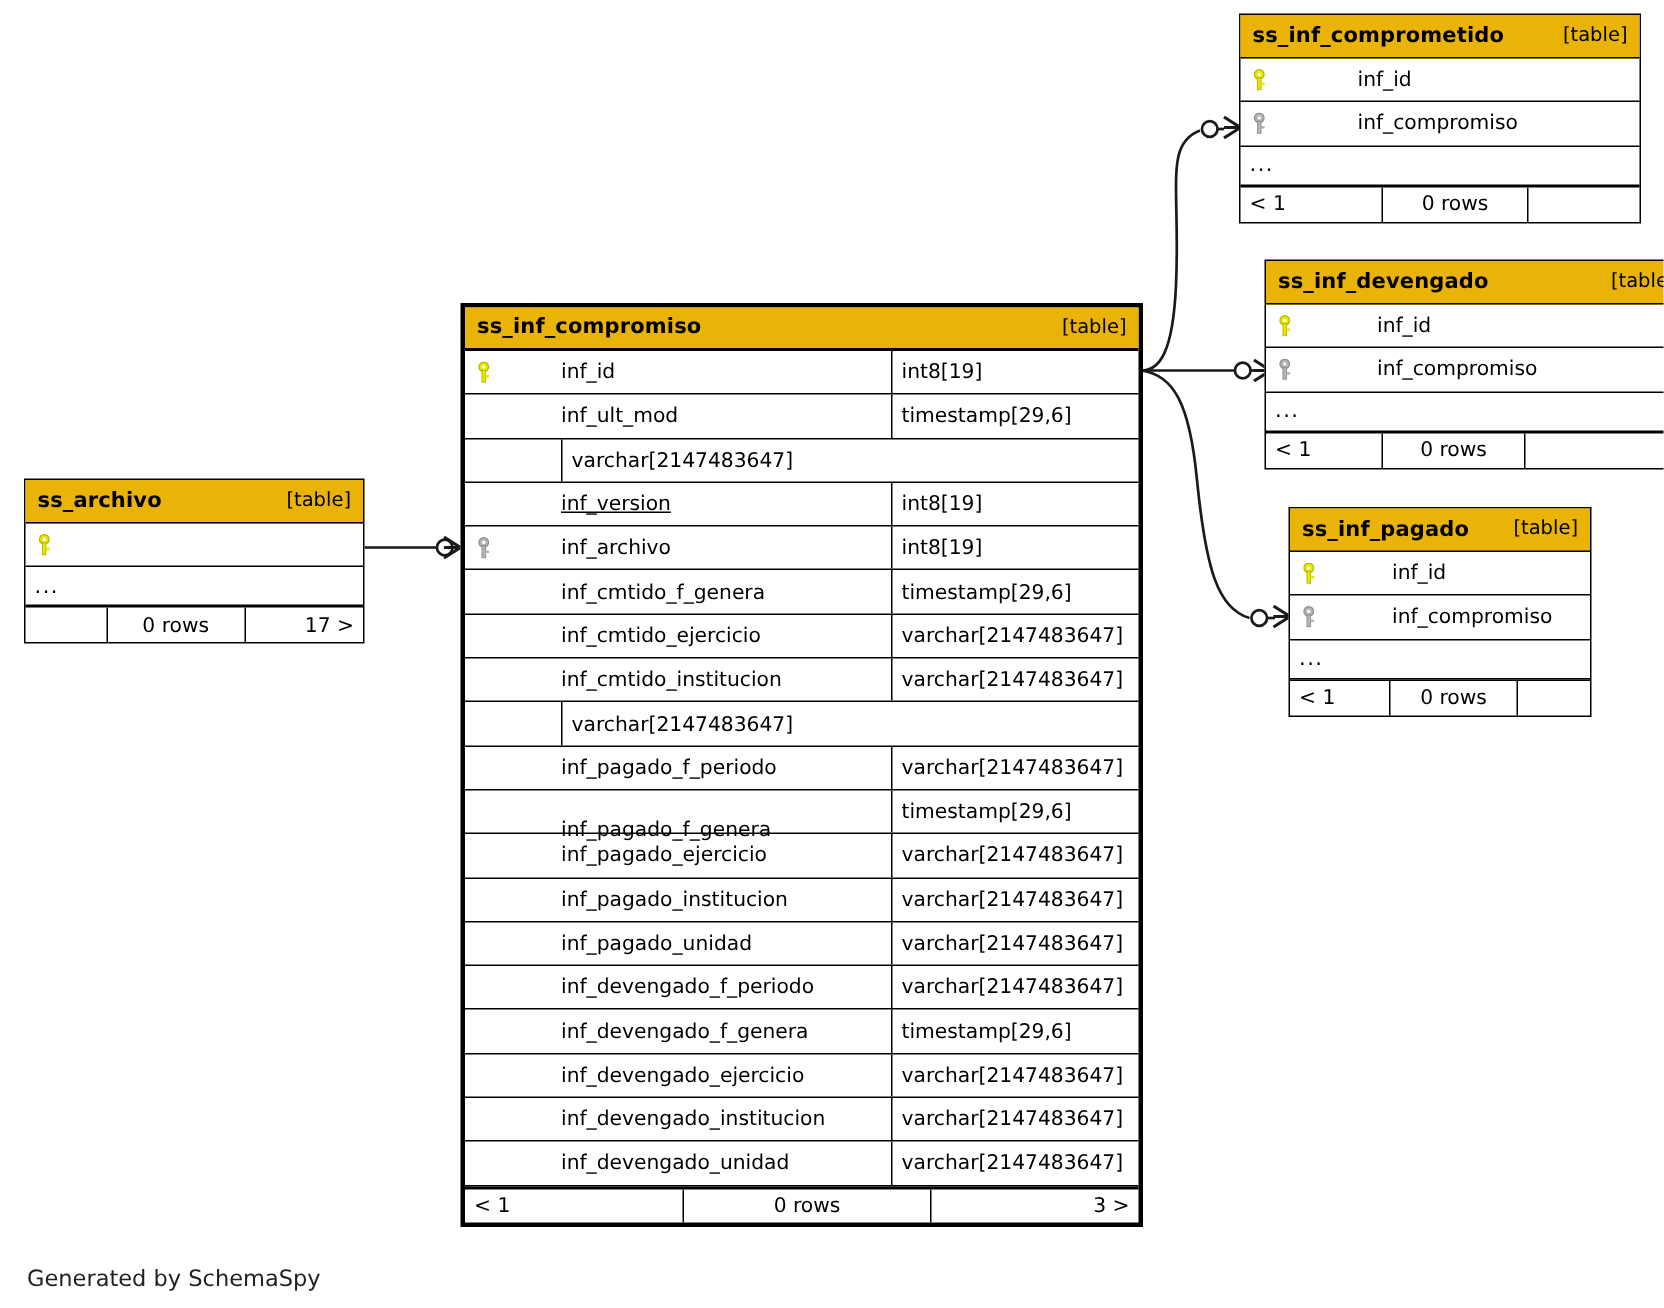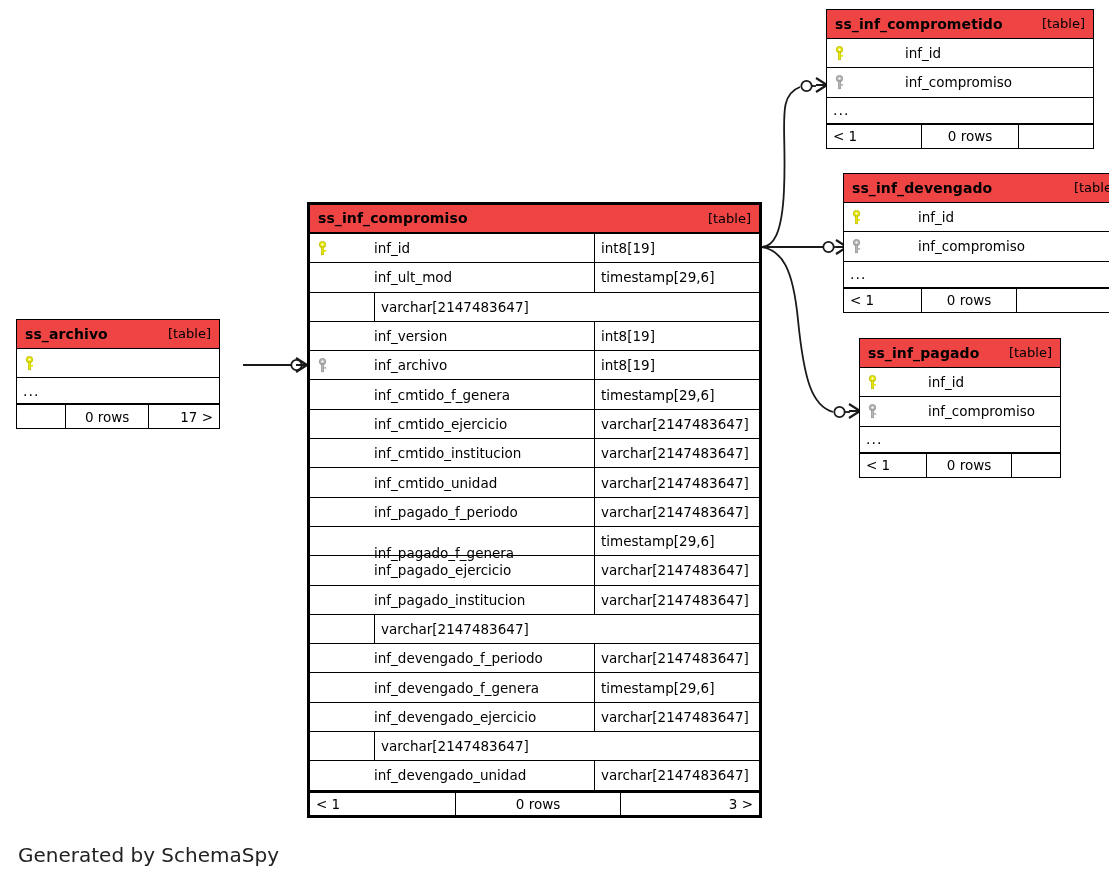--- a/index.html
+++ b/index.html
@@ -26,21 +26,21 @@
     z-index: 5;
   }
   .entity.thick {
     border-width: 3px;
   }
 
   .ent-head {
     display: flex;
     align-items: center;
     justify-content: space-between;
-    background: #ef4444;
+    background: #eab308;
     border-bottom: 1.5px solid #000000;
     padding: 4px 8px 5px 8px;
     box-sizing: border-box;
     height: 29px;
   }
   .thick > .ent-head {
     border-bottom-width: 2px;
   }
   .ent-title {
     font-weight: bold;
@@ -133,21 +133,21 @@
     width: 1109px; height: 872px;
     z-index: 1;
     pointer-events: none;
   }
 
   
   .caption {
     position: absolute;
     left: 18px;
     top: 843px;
-    font-size: 20px;
+    font-size: 15px;
     color: #222222;
     white-space: nowrap;
   }
 </style>
 </head>
 <body>
 
 <svg id="edges" viewBox="0 0 1109 872" width="1109" height="872">
   <defs>
     <g id="crowfoot">
@@ -185,21 +185,21 @@
   <g>
     <path d="M761,247 C782,250 793,268 798,320 C804,380 812,406 833,412" stroke="#1a1a1a" stroke-width="1.8" fill="none"></path>
     <circle cx="839.5" cy="412" r="5.2" fill="#ffffff" stroke="#1a1a1a" stroke-width="1.8"></circle>
     <path d="M844,412 L850,412" stroke="#1a1a1a" stroke-width="1.8" fill="none"></path>
     <g transform="translate(860,411) rotate(180)">
         <use href="#crowfoot"></use>
       </g>
   </g>
 </svg>
 
-<div class="entity" id="tbl-ss_archivo" style="left:16px; top:319px; width:204px;">
+<div class="entity" id="tbl-ss_archivo" style="left:16px; top:319px; width:227px;">
   <div class="ent-head">
     <span class="ent-title">ss_archivo</span>
     <span class="ent-tag">[table]</span>
   </div>
 
   <div class="col-row" style="border-bottom-width:1.5px;">
     <span class="keyslot">
       <svg width="11" height="15" viewBox="0 0 11 15">
         <circle cx="5.5" cy="3.6" r="3.2" fill="#e8e800" stroke="#b5b500" stroke-width="0.8"></circle>
         <rect x="4.3" y="5.8" width="2.4" height="8" fill="#e8e800" stroke="#b5b500" stroke-width="0.6"></rect>
@@ -243,21 +243,21 @@
     <span class="col-type" style="width:165px;">timestamp[29,6]</span>
   </div>
 
   <div class="col-row">
     <span class="keyslot"></span>
     <span class="col-type" style="width:165px;">varchar[2147483647]</span>
   </div>
 
   <div class="col-row">
     <span class="keyslot"></span>
-    <span class="col-name" style="padding-left:0;">inf_version</span>
+    <span class="col-name" style="padding-left:0;text-decoration:underline;">inf_version</span>
     <span class="col-type" style="width:165px;">int8[19]</span>
   </div>
 
   <div class="col-row">
     <span class="keyslot">
       <svg width="11" height="15" viewBox="0 0 11 15">
         <circle cx="5.5" cy="3.6" r="3.2" fill="#b5b5b5" stroke="#8d8d8d" stroke-width="0.8"></circle>
         <rect x="4.3" y="5.8" width="2.4" height="8" fill="#b5b5b5" stroke="#8d8d8d" stroke-width="0.6"></rect>
         <rect x="6.7" y="9" width="2.4" height="1.7" fill="#b5b5b5"></rect>
         <circle cx="5.5" cy="3.6" r="1.1" fill="#ffffff"></circle>
@@ -280,21 +280,20 @@
   </div>
 
   <div class="col-row">
     <span class="keyslot"></span>
     <span class="col-name" style="padding-left:0;">inf_cmtido_institucion</span>
     <span class="col-type" style="width:165px;">varchar[2147483647]</span>
   </div>
 
   <div class="col-row">
     <span class="keyslot"></span>
-    <span class="col-name" style="padding-left:0;">inf_cmtido_unidad</span>
     <span class="col-type" style="width:165px;">varchar[2147483647]</span>
   </div>
 
   <div class="col-row">
     <span class="keyslot"></span>
     <span class="col-name" style="padding-left:0;">inf_pagado_f_periodo</span>
     <span class="col-type" style="width:165px;">varchar[2147483647]</span>
   </div>
 
   <div class="col-row">
@@ -310,20 +309,21 @@
   </div>
 
   <div class="col-row">
     <span class="keyslot"></span>
     <span class="col-name" style="padding-left:0;">inf_pagado_institucion</span>
     <span class="col-type" style="width:165px;">varchar[2147483647]</span>
   </div>
 
   <div class="col-row">
     <span class="keyslot"></span>
+    <span class="col-name" style="padding-left:0;">inf_pagado_unidad</span>
     <span class="col-type" style="width:165px;">varchar[2147483647]</span>
   </div>
 
   <div class="col-row">
     <span class="keyslot"></span>
     <span class="col-name" style="padding-left:0;">inf_devengado_f_periodo</span>
     <span class="col-type" style="width:165px;">varchar[2147483647]</span>
   </div>
 
   <div class="col-row">
@@ -333,20 +333,21 @@
   </div>
 
   <div class="col-row">
     <span class="keyslot"></span>
     <span class="col-name" style="padding-left:0;">inf_devengado_ejercicio</span>
     <span class="col-type" style="width:165px;">varchar[2147483647]</span>
   </div>
 
   <div class="col-row">
     <span class="keyslot"></span>
+    <span class="col-name" style="padding-left:0;">inf_devengado_institucion</span>
     <span class="col-type" style="width:165px;">varchar[2147483647]</span>
   </div>
 
   <div class="col-row">
     <span class="keyslot"></span>
     <span class="col-name" style="padding-left:0;">inf_devengado_unidad</span>
     <span class="col-type" style="width:165px;">varchar[2147483647]</span>
   </div>
 
   <div class="ent-foot">

